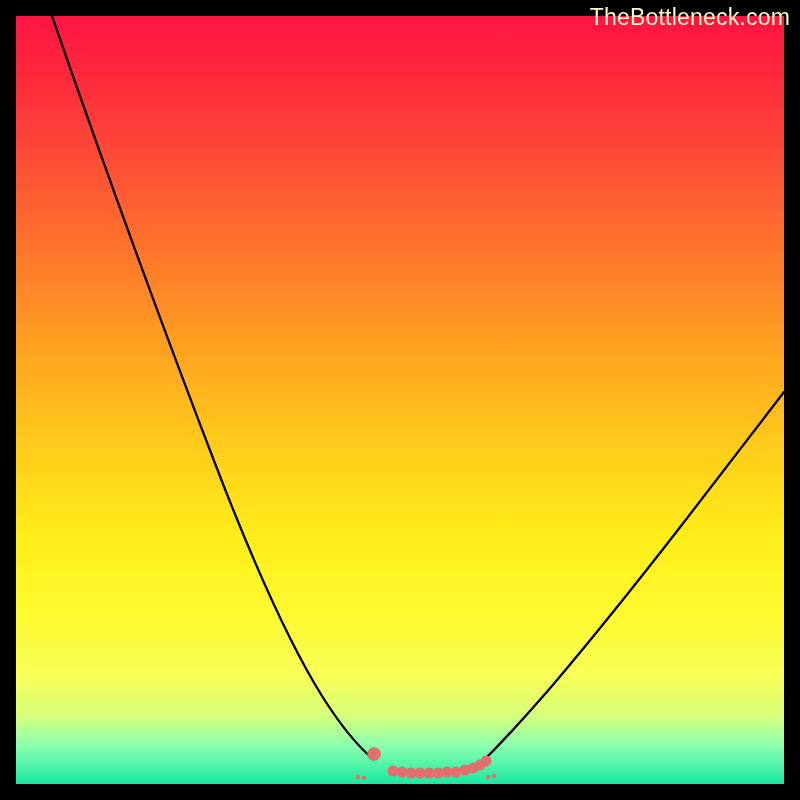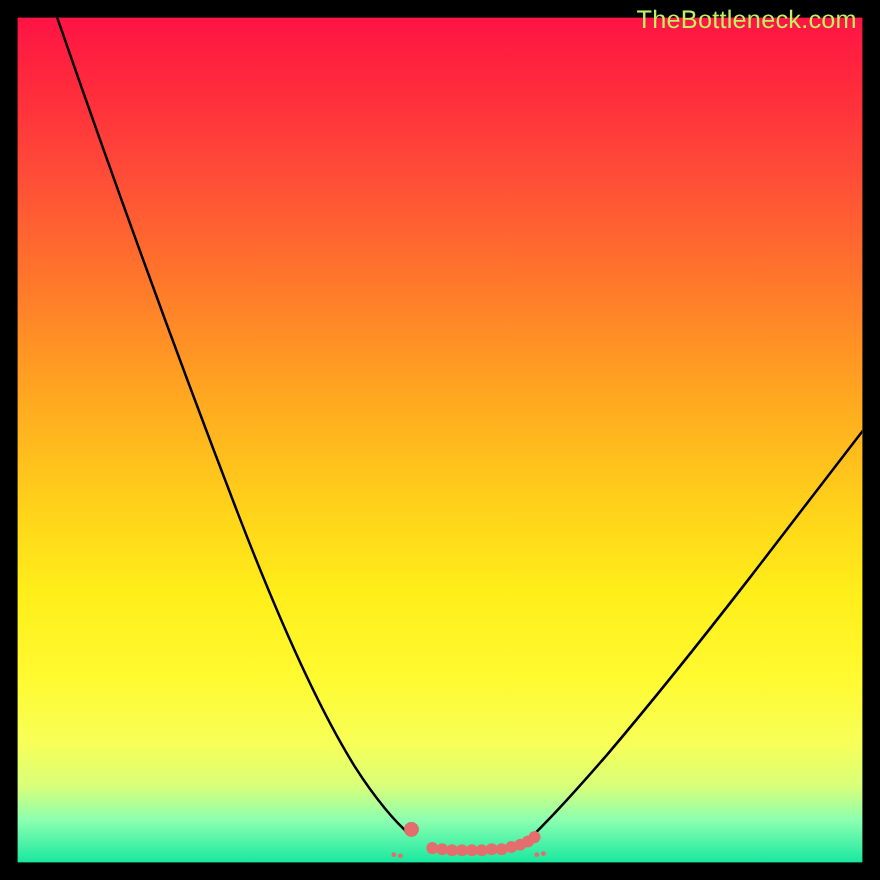--- a/index.html
+++ b/index.html
@@ -36,22 +36,22 @@
   svg.curves {
     position: absolute;
     left: 0;
     top: 0;
     width: 768px;
     height: 768px;
   }
   .watermark {
     position: absolute;
     top: 4px;
-    right: 21px;
-    color: #bef264;
+    right: 10px;
+    color: #fef9c3;
     font-size: 23px;
     font-weight: 500;
     letter-spacing: 0.2px;
   }
 </style>
 </head>
 <body>
 
 <div class="chart-frame">
   <svg class="curves" viewBox="0 0 768 768" xmlns="http://www.w3.org/2000/svg">

